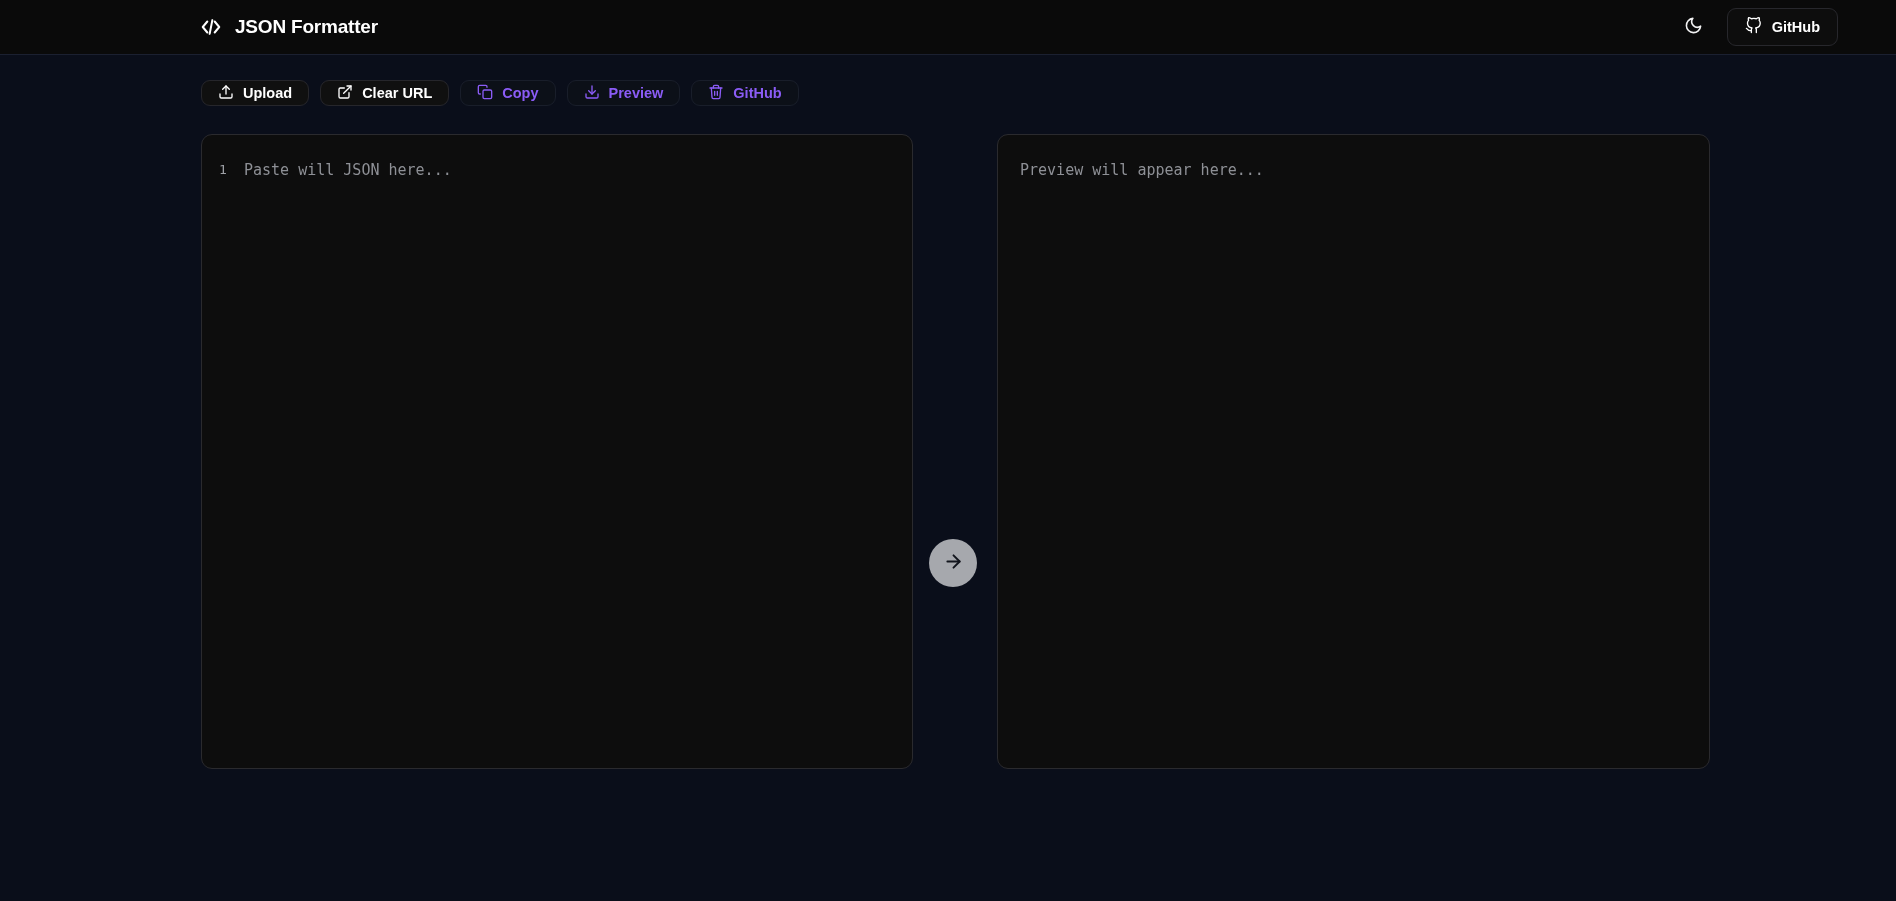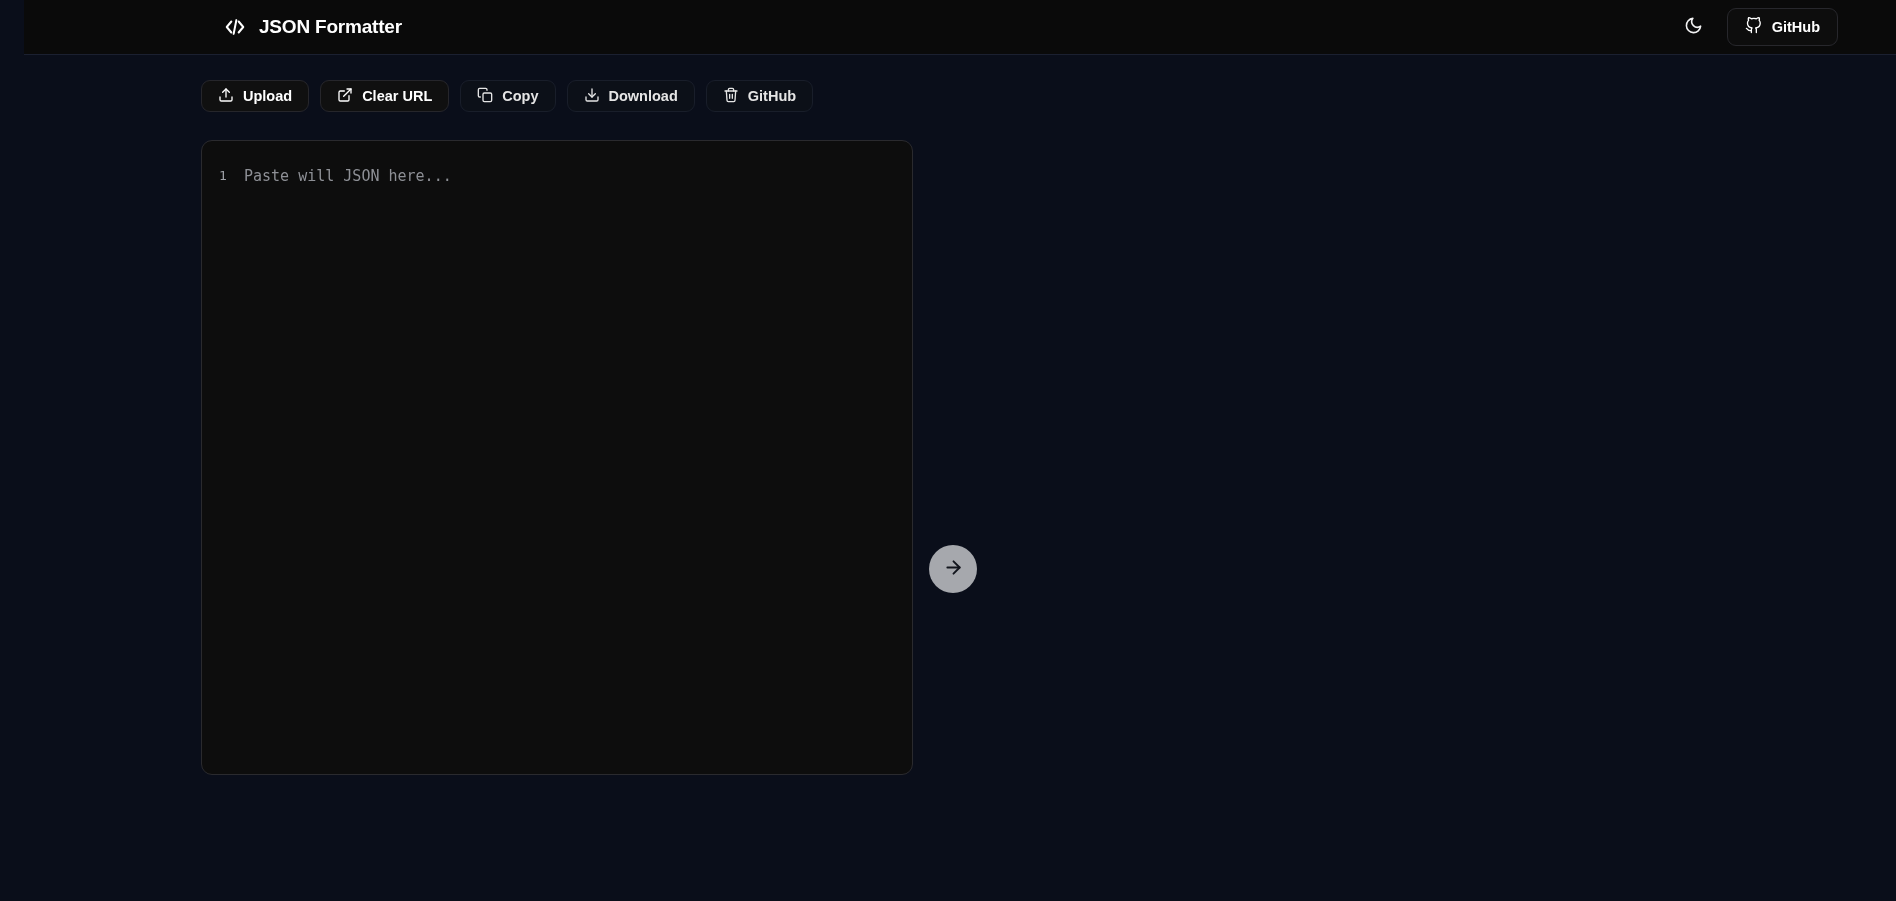--- a/index.html
+++ b/index.html
@@ -19,21 +19,20 @@
 
   
   .header {
     height: 55px;
     background: #0a0a0a;
     border-bottom: 1px solid #1b2030;
     display: flex;
     align-items: center;
     padding: 0 58px 0 200px;
     position: relative;
-    margin-left: 24px;
   }
 
   .brand {
     display: flex;
     align-items: center;
     gap: 13px;
   }
 
   .brand-icon {
     display: flex;
@@ -91,36 +90,36 @@
     display: flex;
     align-items: center;
     gap: 11px;
     padding: 25px 0 0 201px;
   }
 
   .tb-btn {
     display: flex;
     align-items: center;
     gap: 9px;
-    height: 32px;
+    height: 26px;
     padding: 0 16px;
     border-radius: 9px;
     font-size: 14.5px;
     font-weight: bold;
     background: #101010;
     border: 1px solid #26262b;
     color: #ffffff;
     cursor: pointer;
     white-space: nowrap;
   }
 
   .tb-btn.disabled {
     background: #0c1018;
     border: 1px solid #191e2a;
-    color: #e5e5e5;
+    color: #8b5cf6;
     cursor: default;
   }
 
   .tb-btn svg { flex: 0 0 auto; }
 
   
   .workspace {
     display: flex;
     align-items: stretch;
     padding: 28px 0 0 201px;
@@ -268,21 +267,21 @@
   </button>
 
   <button class="tb-btn disabled">
     <span>
       <svg width="16" height="16" viewBox="0 0 24 24" fill="none" stroke="currentColor" stroke-width="2" stroke-linecap="round" stroke-linejoin="round">
         <path d="M21 15v4a2 2 0 0 1-2 2H5a2 2 0 0 1-2-2v-4"></path>
         <polyline points="7,10 12,15 17,10"></polyline>
         <line x1="12" y1="15" x2="12" y2="3"></line>
       </svg>
     </span>
-    <span>Download</span>
+    <span>Preview</span>
   </button>
 
   <button class="tb-btn disabled">
     <span>
       <svg width="16" height="16" viewBox="0 0 24 24" fill="none" stroke="currentColor" stroke-width="2" stroke-linecap="round" stroke-linejoin="round">
         <polyline points="3,6 5,6 21,6"></polyline>
         <path d="M19 6l-1 14a2 2 0 0 1-2 2H8a2 2 0 0 1-2-2L5 6"></path>
         <path d="M10 11v6M14 11v6"></path>
         <path d="M8 6V4a2 2 0 0 1 2-2h4a2 2 0 0 1 2 2v2"></path>
       </svg>
@@ -296,20 +295,21 @@
 
   <div class="panel panel-input">
     <div class="gutter">
       <div>1</div>
     </div>
     <div class="editor-area">Paste will JSON here...</div>
   </div>
 
   <div class="gap"></div>
 
+  <div class="panel panel-preview">Preview will appear here...</div>
 
   <button class="format-btn">
     <span>
       <svg width="21" height="21" viewBox="0 0 24 24" fill="none" stroke="currentColor" stroke-width="2.2" stroke-linecap="round" stroke-linejoin="round">
         <line x1="5" y1="12" x2="19" y2="12"></line>
         <polyline points="12,5 19,12 12,19"></polyline>
       </svg>
     </span>
   </button>
 

